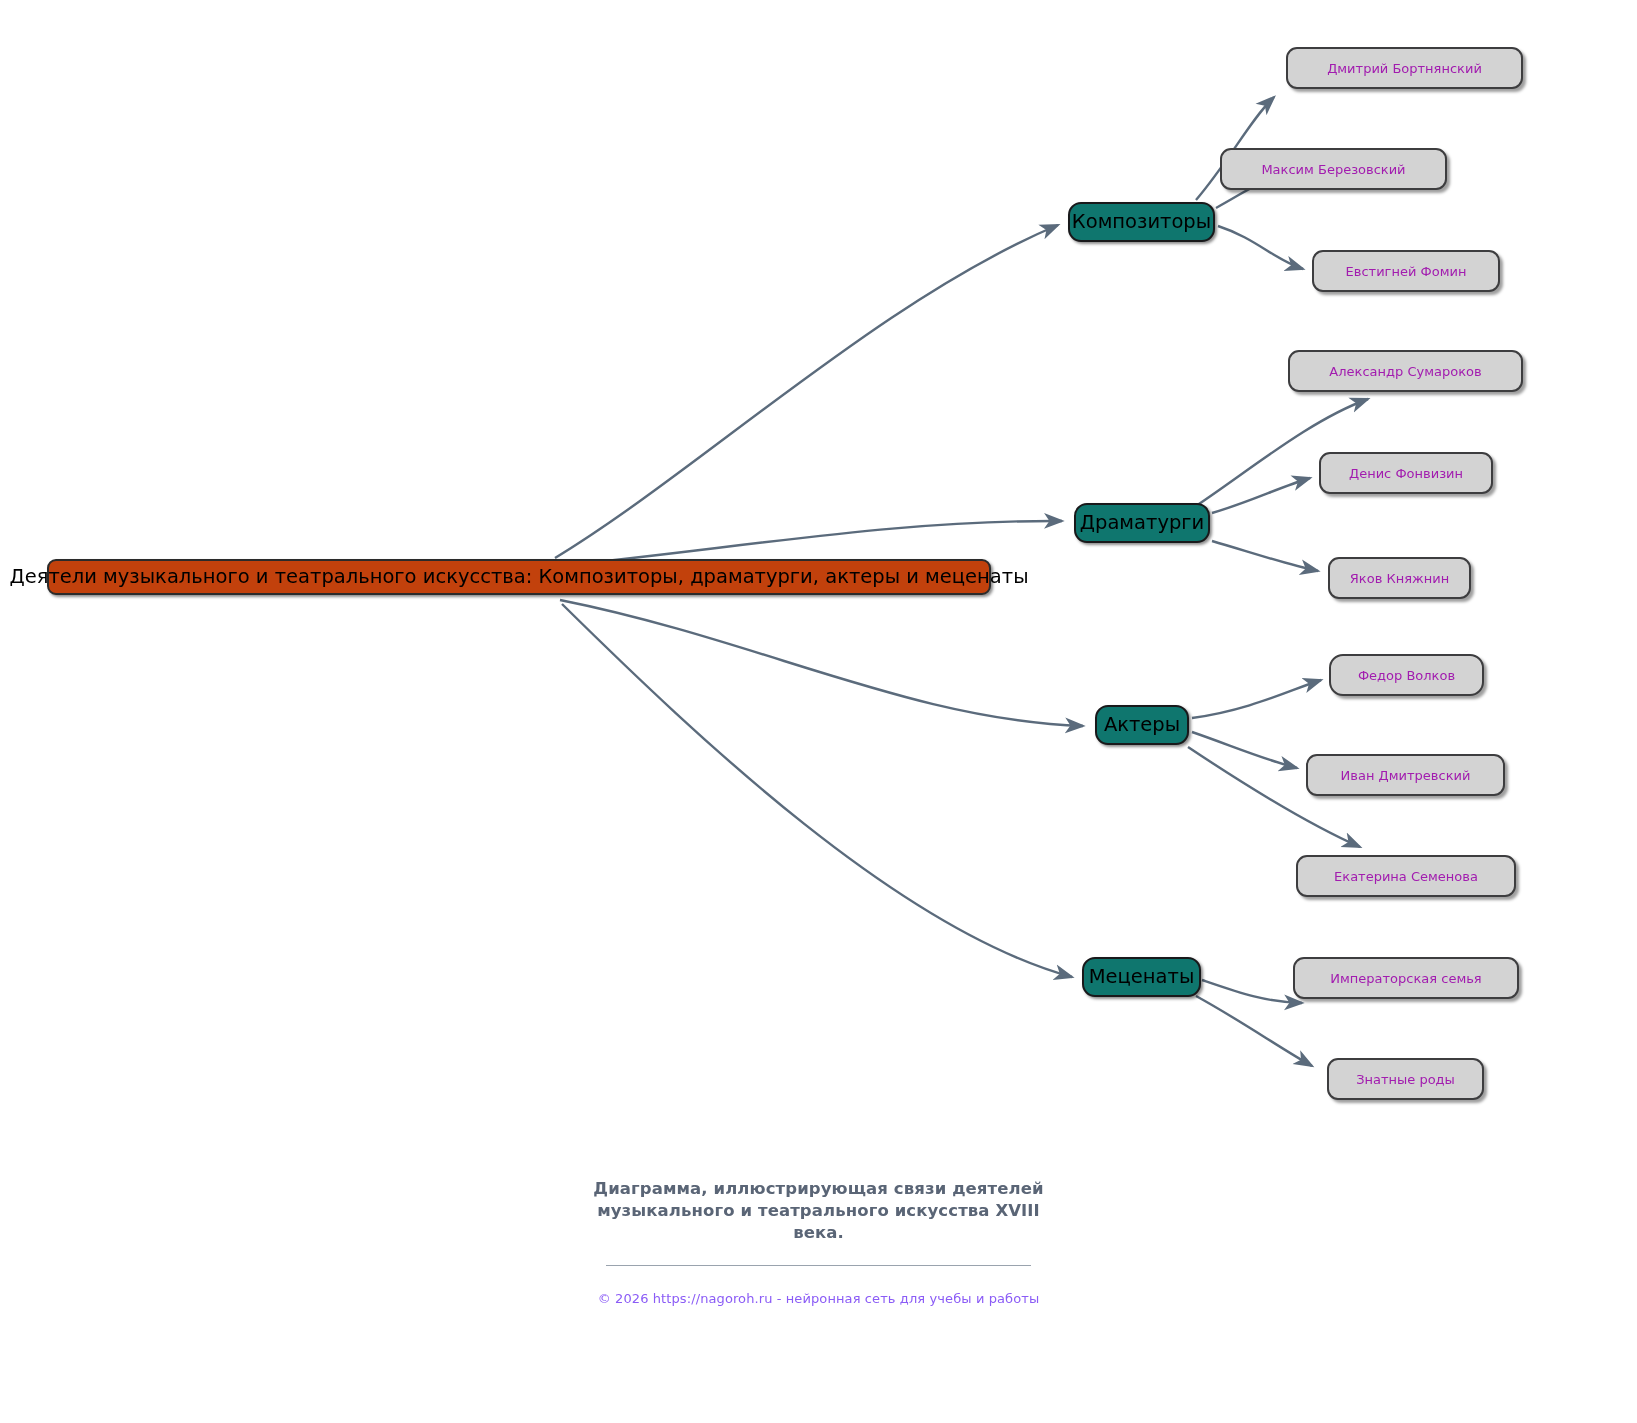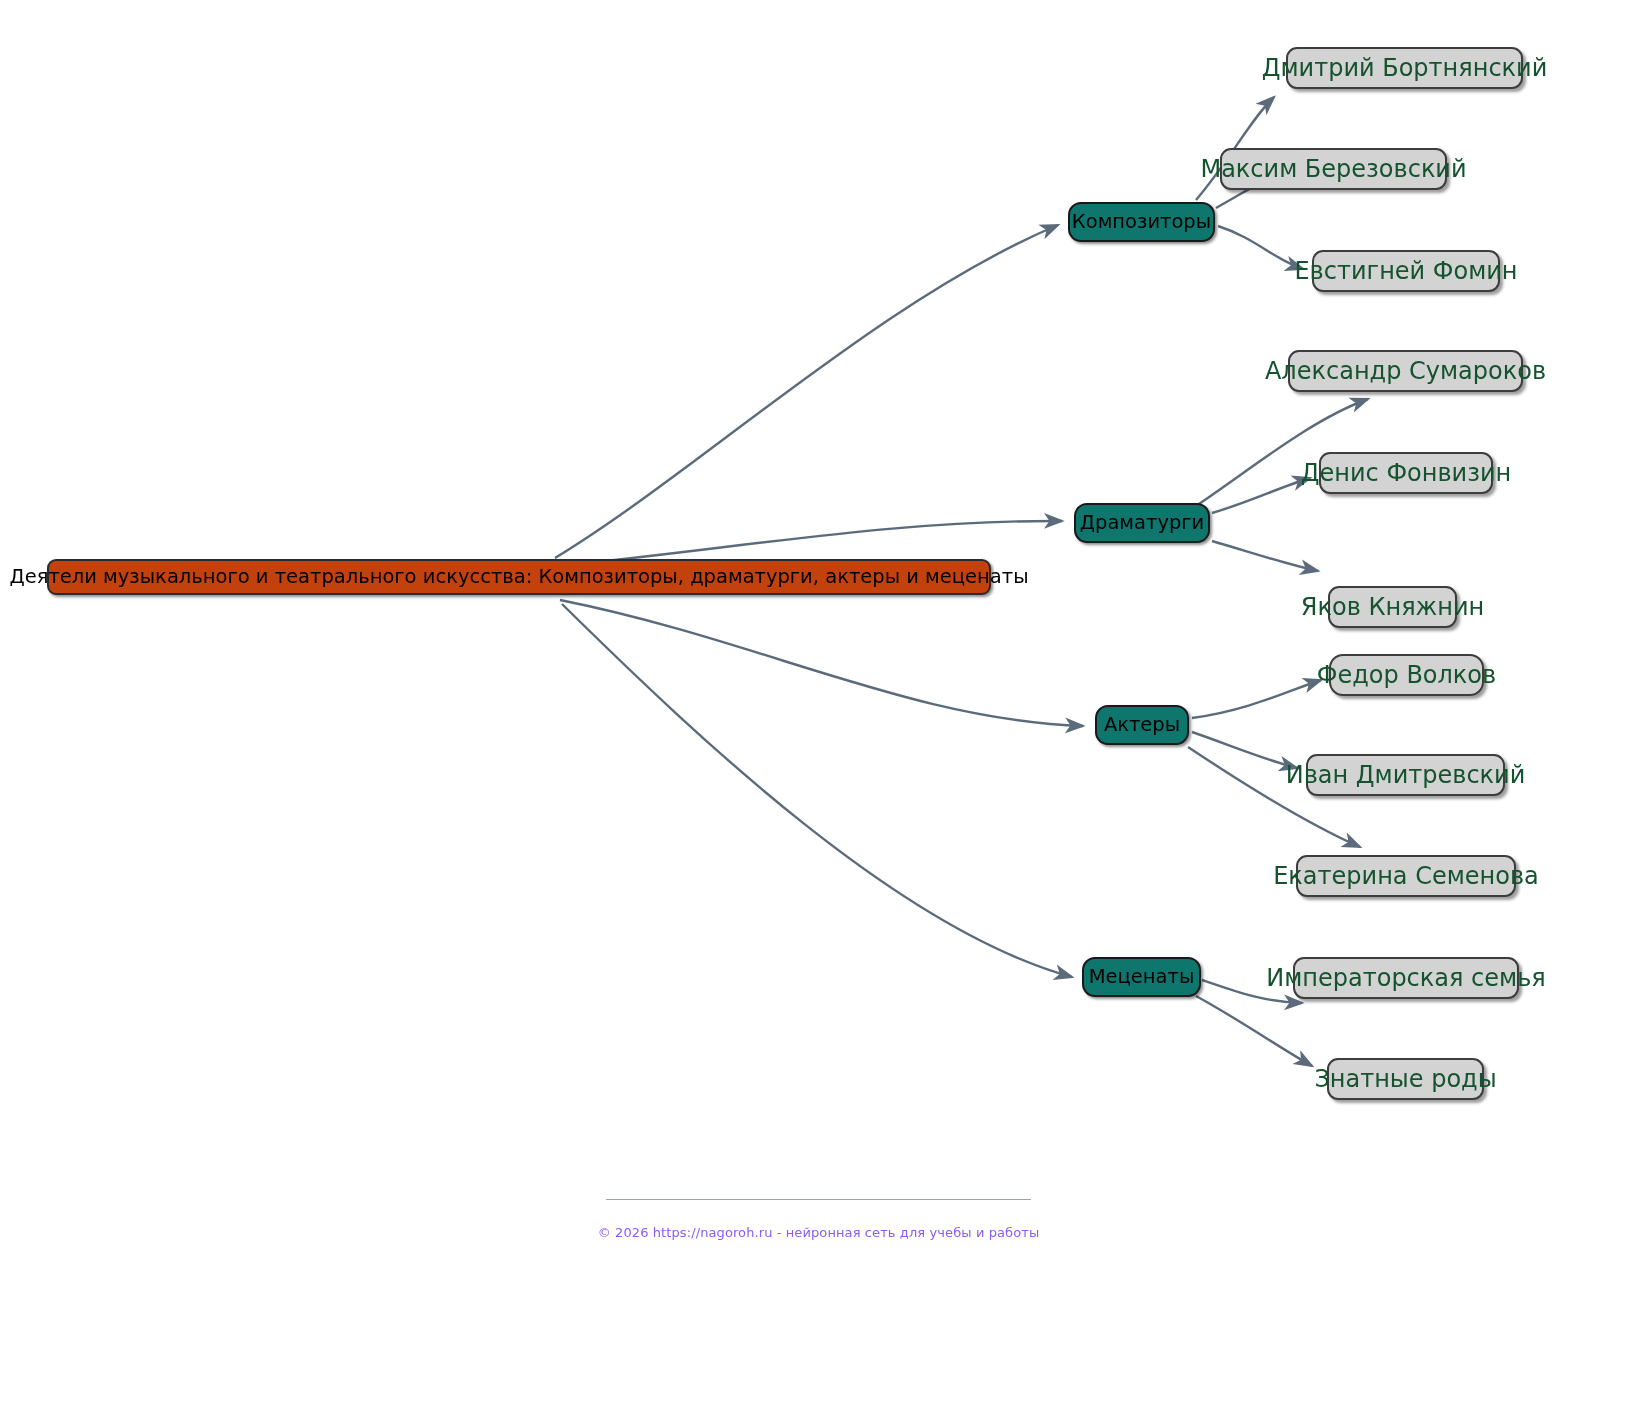--- a/index.html
+++ b/index.html
@@ -59,22 +59,22 @@
     color: #000000;
     font-size: 19.5px;
     box-shadow: 2px 2px 3px rgba(0,0,0,0.45);
     padding: 0 12px;
   }
 
   .node-leaf {
     border: 2px solid #3d3d3f;
     background: #d3d3d3;
     border-radius: 11px;
-    color: #14532d;
-    font-size: 24px;
+    color: #a21caf;
+    font-size: 13px;
     box-shadow: 3px 3px 3px rgba(0,0,0,0.38);
     padding: 0 12px;
   }
 
   #caption-block {
     position: absolute;
     left: 0;
     top: 1178px;
     width: 1637px;
     text-align: center;
@@ -159,21 +159,21 @@
 
   <div class="node node-category" style="left:1074px; top:503px; width:136px; height:40px;">
     <span>Драматурги</span>
   </div>
   <div class="node node-leaf" style="left:1288px; top:350px; width:235px; height:42px;">
     <span>Александр Сумароков</span>
   </div>
   <div class="node node-leaf" style="left:1319px; top:452px; width:174px; height:42px;">
     <span>Денис Фонвизин</span>
   </div>
-  <div class="node node-leaf" style="left:1328px; top:586px; width:129px; height:42px;">
+  <div class="node node-leaf" style="left:1328px; top:557px; width:143px; height:42px;">
     <span>Яков Княжнин</span>
   </div>
 
   <div class="node node-category" style="left:1095px; top:705px; width:94px; height:40px;">
     <span>Актеры</span>
   </div>
   <div class="node node-leaf" style="left:1329px; top:654px; width:155px; height:42px;border-radius:14px;">
     <span>Федор Волков</span>
   </div>
   <div class="node node-leaf" style="left:1306px; top:754px; width:199px; height:42px;">
@@ -189,15 +189,16 @@
   <div class="node node-leaf" style="left:1293px; top:957px; width:226px; height:42px;">
     <span>Императорская семья</span>
   </div>
   <div class="node node-leaf" style="left:1327px; top:1058px; width:157px; height:42px;text-align:center;">
     <span>Знатные роды</span>
   </div>
 
 </div>
 
 <div id="caption-block">
+  <div id="diagram-caption">Диаграмма, иллюстрирующая связи деятелей музыкального и театрального искусства XVIII века.</div>
   <div id="footer-divider"></div>
   <div id="footer-copyright">© 2026 https://nagoroh.ru - нейронная сеть для учебы и работы</div>
 </div>
 
 </body></html>

